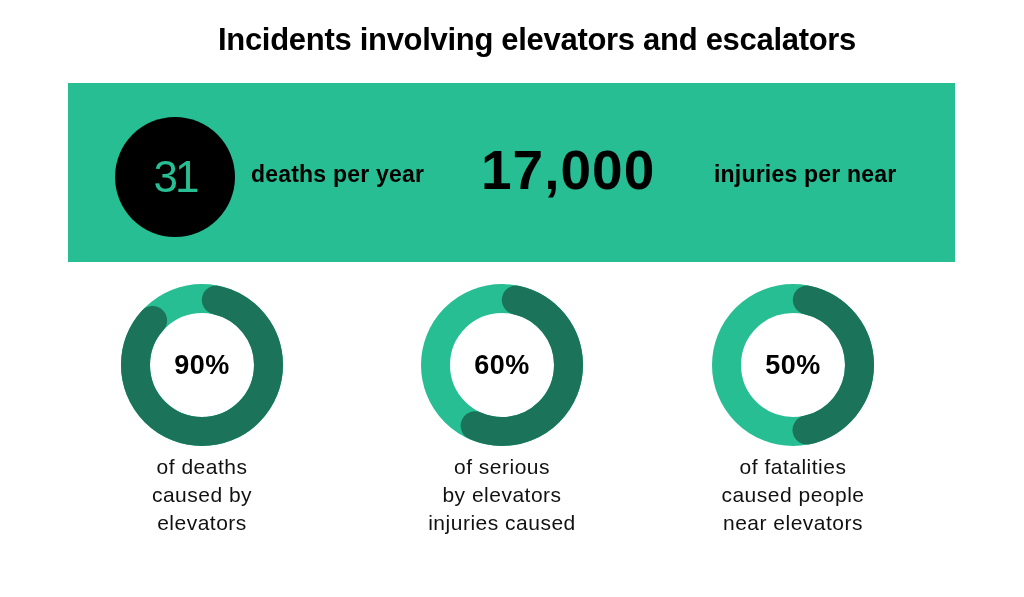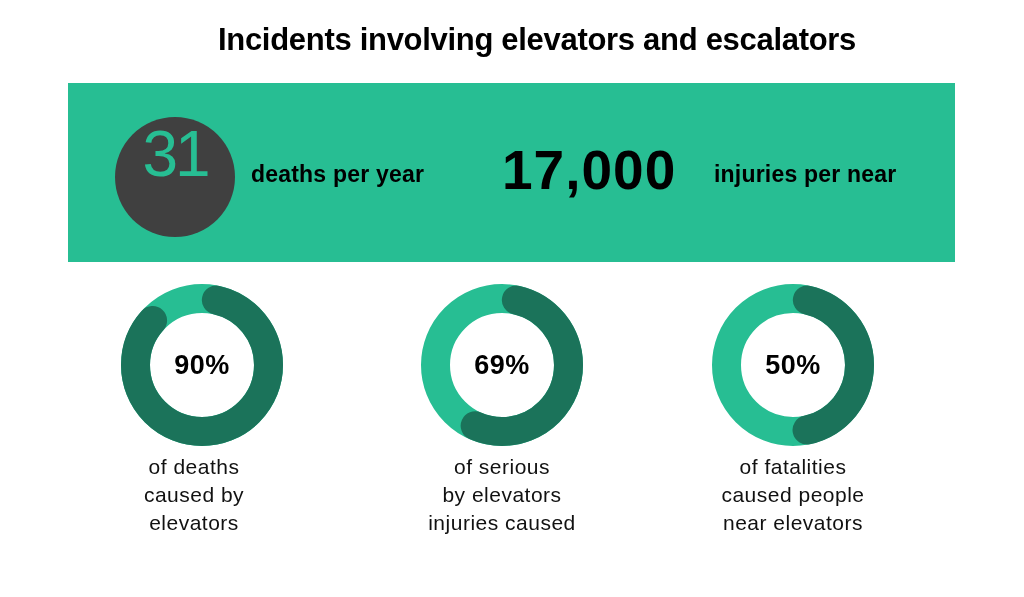--- a/index.html
+++ b/index.html
@@ -1,21 +1,21 @@
 <!DOCTYPE html>
 <html><head>
 <meta charset="utf-8">
 <style>
   html, body { margin:0; padding:0; background:#ffffff; }
   body { width:1024px; height:597px; position:relative; overflow:hidden; font-family:"Liberation Sans", "DejaVu Sans", sans-serif; color:#000; }
   .title { position:absolute; left:0; top:22px; width:1024px; text-align:center; font-size:31px; font-weight:700; letter-spacing:-0.3px;padding-left:25px; }
   .banner { position:absolute; left:68px; top:83px; width:887px; height:179px; background:#27be93; }
-  .big-circle { position:absolute; left:115px; top:117px; width:120px; height:120px; border-radius:50%; background:#404040; color:#27be93; display:flex; justify-content:center; font-size:64px; font-weight:400; letter-spacing:-3px; }
+  .big-circle { position:absolute; left:115px; top:117px; width:120px; height:120px; border-radius:50%; background:#000000; color:#27be93; display:flex; align-items:center; justify-content:center; font-size:44px; font-weight:400; letter-spacing:-3px; }
   .stat-label { position:absolute; font-size:23px; font-weight:700; letter-spacing:0.2px; }
-  .big-number { position:absolute; left:502px; top:143px; font-size:55px; font-weight:700; letter-spacing:1px; line-height:1; }
+  .big-number { position:absolute; left:481px; top:143px; font-size:55px; font-weight:700; letter-spacing:1px; line-height:1; }
   .donut { position:absolute; width:164px; height:164px; }
   .donut svg { position:absolute; left:0; top:0; }
   .donut-value { position:absolute; left:0; top:0; width:164px; height:164px; display:flex; align-items:center; justify-content:center; font-size:27px; font-weight:700; letter-spacing:0.5px; }
   .caption { position:absolute; width:220px; text-align:center; font-size:21px; line-height:28px; color:#111; letter-spacing:0.5px; }
 </style>
 </head>
 <body>
 
 <div class="title">Incidents involving elevators and escalators</div>
 
@@ -29,32 +29,32 @@
 <div class="big-number">17,000</div>
 <div class="stat-label" style="left:714px; top:161px;">injuries per near</div>
 
 <div class="donut" style="left:120px; top:283px;">
   <svg class="donut-svg" width="164" height="164" viewBox="0 0 164 164">
       <circle cx="82" cy="82" r="66.5" fill="none" stroke="#27be93" stroke-width="29"></circle>
       <circle cx="82" cy="82" r="66.5" fill="none" stroke="#1b735a" stroke-width="29" stroke-linecap="round" stroke-dasharray="347.04864063469824 417.8318229274425" stroke-dashoffset="-14.5" transform="rotate(-90 82 82)"></circle>
     </svg>
   <div class="donut-value">90%</div>
 </div>
-<div class="caption" style="left:84px; top:453px;">
+<div class="caption" style="left:92px; top:453px;">
   <div>of deaths</div>
   <div>caused by</div>
   <div>elevators</div>
 </div>
 
 <div class="donut" style="left:420px; top:283px;">
   <svg class="donut-svg" width="164" height="164" viewBox="0 0 164 164">
       <circle cx="82" cy="82" r="66.5" fill="none" stroke="#27be93" stroke-width="29"></circle>
       <circle cx="82" cy="82" r="66.5" fill="none" stroke="#1b735a" stroke-width="29" stroke-linecap="round" stroke-dasharray="221.6990937564655 417.8318229274425" stroke-dashoffset="-14.5" transform="rotate(-90 82 82)"></circle>
     </svg>
-  <div class="donut-value">69%</div>
+  <div class="donut-value">60%</div>
 </div>
 <div class="caption" style="left:392px; top:453px;">
   <div>of serious</div>
   <div>by elevators</div>
   <div>injuries caused</div>
 </div>
 
 <div class="donut" style="left:711px; top:283px;">
   <svg class="donut-svg" width="164" height="164" viewBox="0 0 164 164">
       <circle cx="82" cy="82" r="66.5" fill="none" stroke="#27be93" stroke-width="29"></circle>

